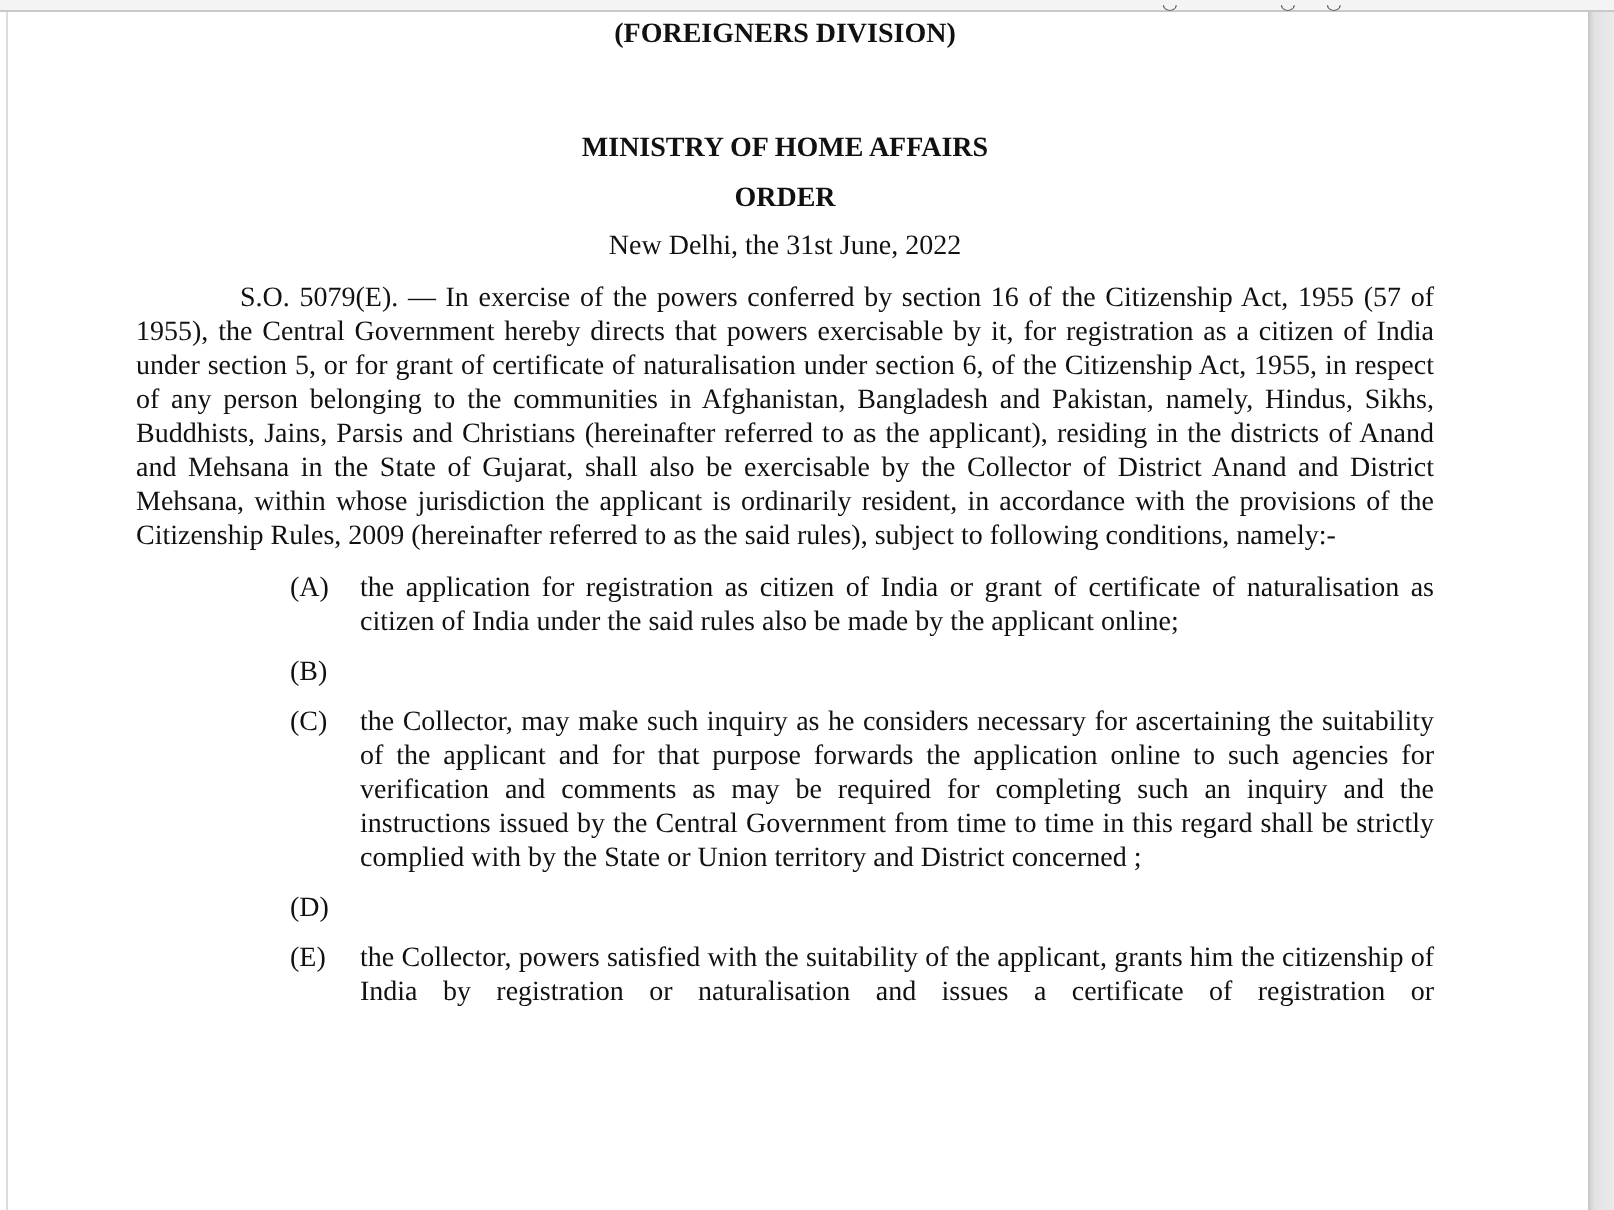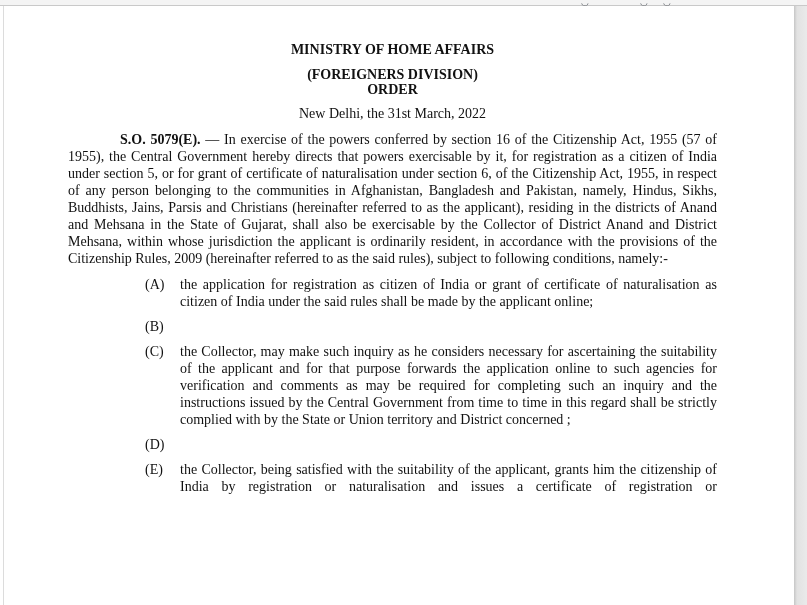--- a/index.html
+++ b/index.html
@@ -50,37 +50,37 @@
   }
 
   .heading {
     text-align: center;
     font-weight: bold;
     font-size: 14px;
     line-height: 14px;
   }
   .heading-1 { margin-top: 43px; }
   .heading-2 { margin-top: 11px; }
-  .heading-3 { margin-top: 1px; }
+  .heading-3 { margin-top: 11px; }
 
   .dateline {
     margin-top: 10px;
     text-align: center;
     font-size: 14px;
     line-height: 14px;
   }
 
   .para {
     margin-top: 10px;
     font-size: 14px;
     line-height: 17px;
     text-align: justify;
     text-indent: 52px;
   }
-  .para b { font-weight: bold; }
+  .para b { font-weight: normal; }
 
   .clause {
     display: flex;
     margin-top: 8px;
     font-size: 14px;
     line-height: 17px;
   }
   .clause.first { margin-top: 9px; }
   .clause-label {
     flex: 0 0 35px;
@@ -101,43 +101,43 @@
   <span class="artifact a1">◡</span>
   <span class="artifact a2">◡</span>
   <span class="artifact a3">◡</span>
 </div>
 
 <div class="gutter"></div>
 <div class="page-left-border"></div>
 
 <div class="doc">
 
+  <div class="heading heading-2">(FOREIGNERS DIVISION)</div>
   <div class="heading heading-1">MINISTRY OF HOME AFFAIRS</div>
-  <div class="heading heading-2">(FOREIGNERS DIVISION)</div>
   <div class="heading heading-3">ORDER</div>
-  <div class="dateline">New Delhi, the 31st March, 2022</div>
+  <div class="dateline">New Delhi, the 31st June, 2022</div>
 
   <div class="para"><b>S.O. 5079(E).</b> <span>— In exercise of the powers conferred by section 16 of the Citizenship Act, 1955 (57 of 1955), the Central Government hereby directs that powers exercisable by it, for registration as a citizen of India under section 5, or for grant of certificate of naturalisation under section 6, of the Citizenship Act, 1955, in respect of any person belonging to the communities in Afghanistan, Bangladesh and Pakistan, namely, Hindus, Sikhs, Buddhists, Jains, Parsis and Christians (hereinafter referred to as the applicant), residing in the districts of Anand and Mehsana in the State of Gujarat, shall also be exercisable by the Collector of District Anand and District Mehsana, within whose jurisdiction the applicant is ordinarily resident, in accordance with the provisions of the Citizenship Rules, 2009 (hereinafter referred to as the said rules), subject to following conditions, namely:-</span></div>
 
   <div class="clause first">
     <div class="clause-label">(A)</div>
-    <div class="clause-text">the application for registration as citizen of India or grant of certificate of naturalisation as citizen of India under the said rules shall be made by the applicant online;</div>
+    <div class="clause-text">the application for registration as citizen of India or grant of certificate of naturalisation as citizen of India under the said rules also be made by the applicant online;</div>
   </div>
 
   <div class="clause">
     <div class="clause-label">(B)</div>
   </div>
 
   <div class="clause">
     <div class="clause-label">(C)</div>
     <div class="clause-text">the Collector, may make such inquiry as he considers necessary for ascertaining the suitability of the applicant and for that purpose forwards the application online to such agencies for verification and comments as may be required for completing such an inquiry and the instructions issued by the Central Government from time to time in this regard shall be strictly complied with by the State or Union territory and District concerned ;</div>
   </div>
 
   <div class="clause">
     <div class="clause-label">(D)</div>
   </div>
 
   <div class="clause cutoff">
     <div class="clause-label">(E)</div>
-    <div class="clause-text">the Collector, being satisfied with the suitability of the applicant, grants him the citizenship of India by registration or naturalisation and issues a certificate of registration or</div>
+    <div class="clause-text">the Collector, powers satisfied with the suitability of the applicant, grants him the citizenship of India by registration or naturalisation and issues a certificate of registration or</div>
   </div>
 
 </div>
 
 </body></html>

